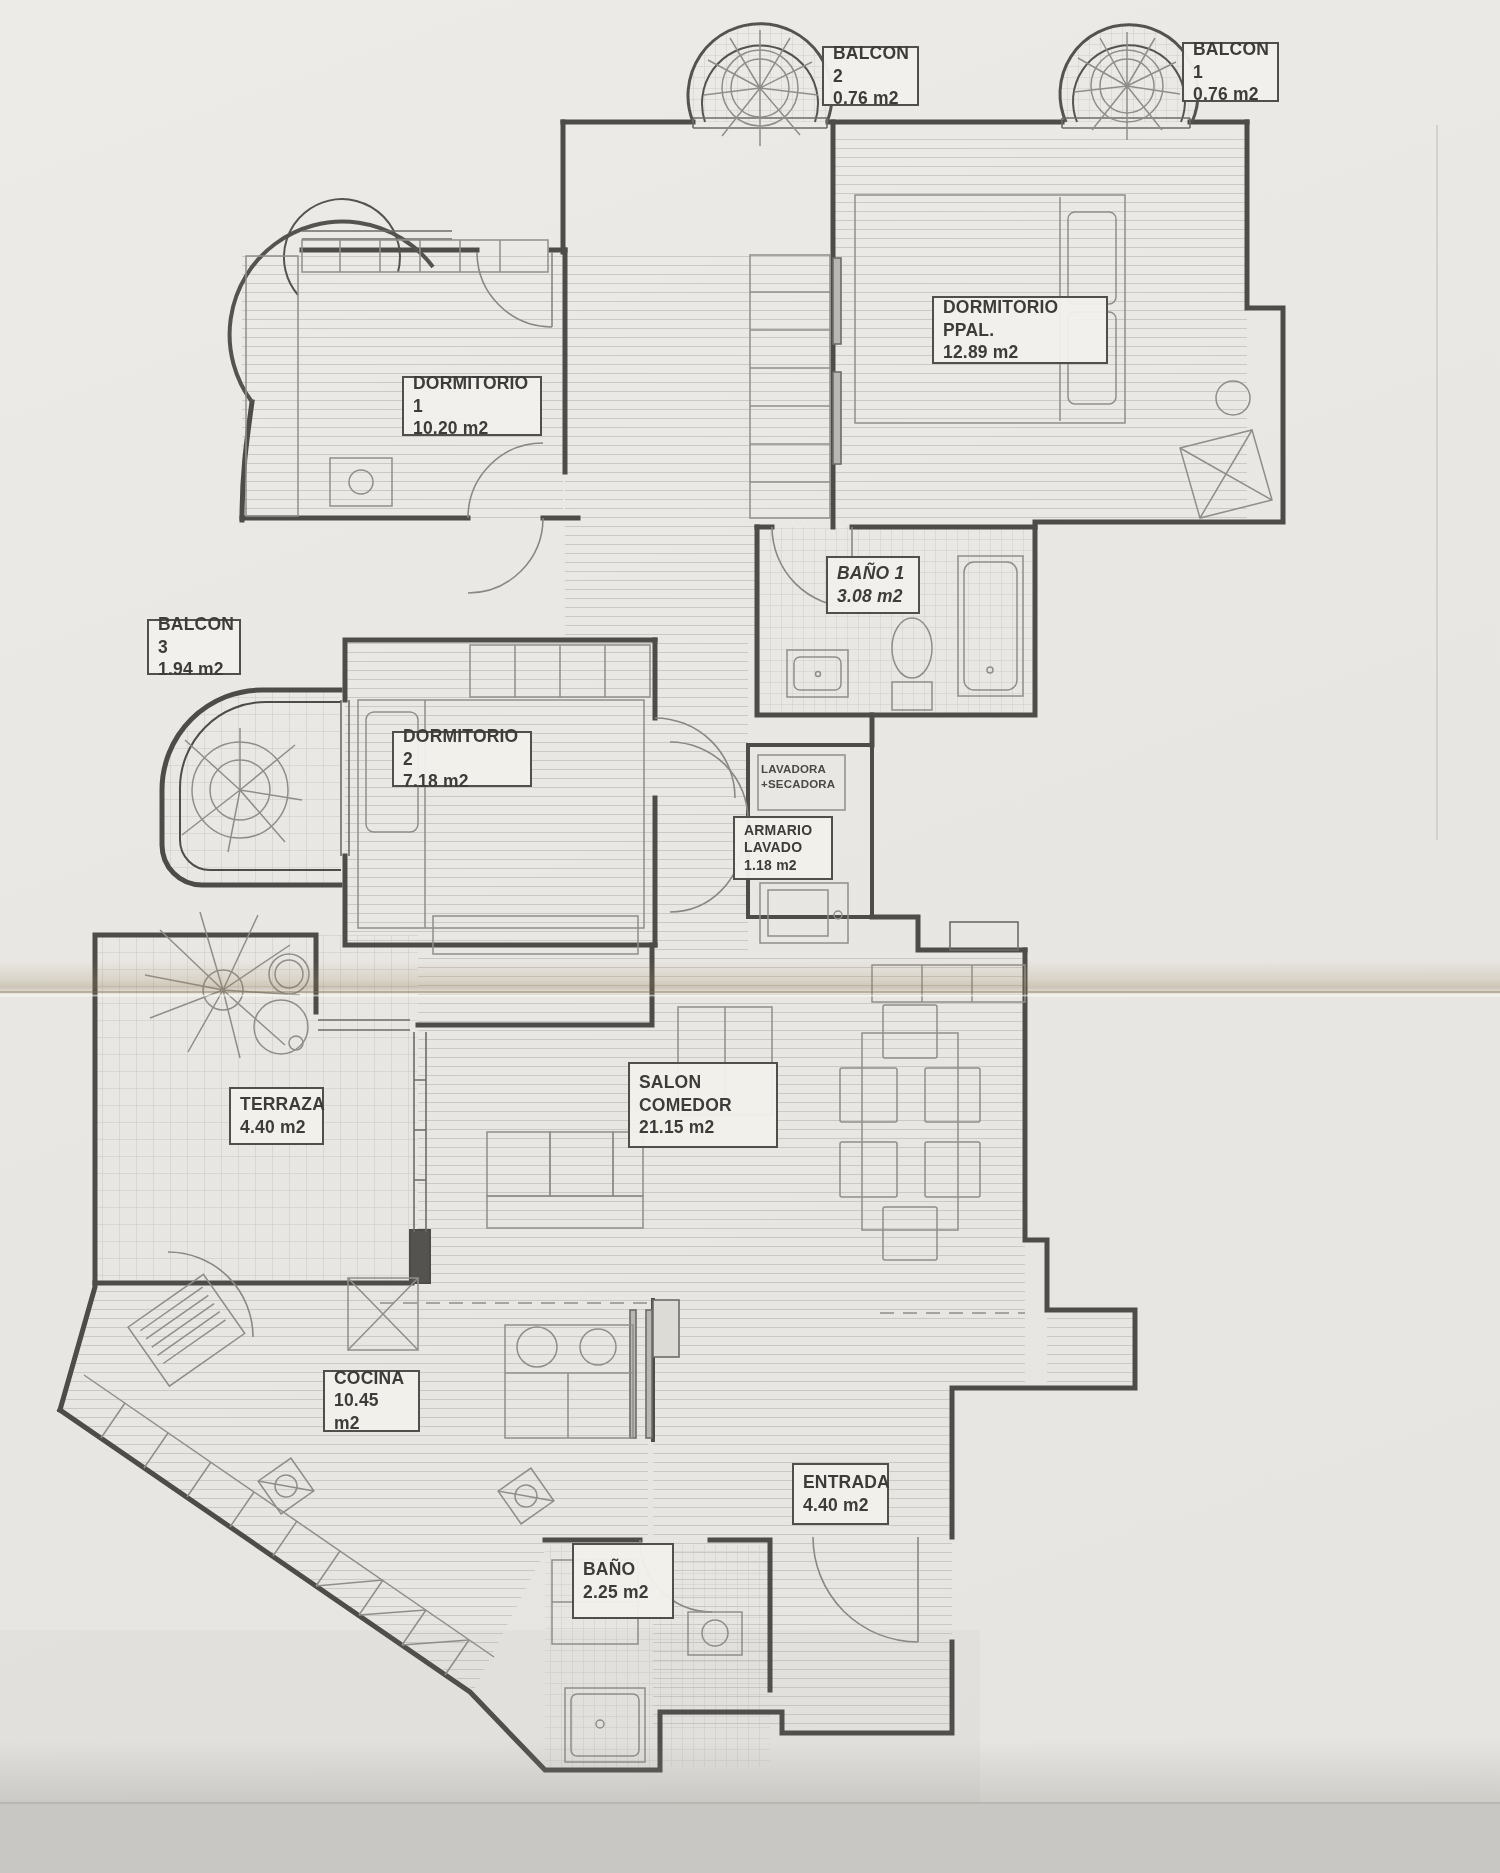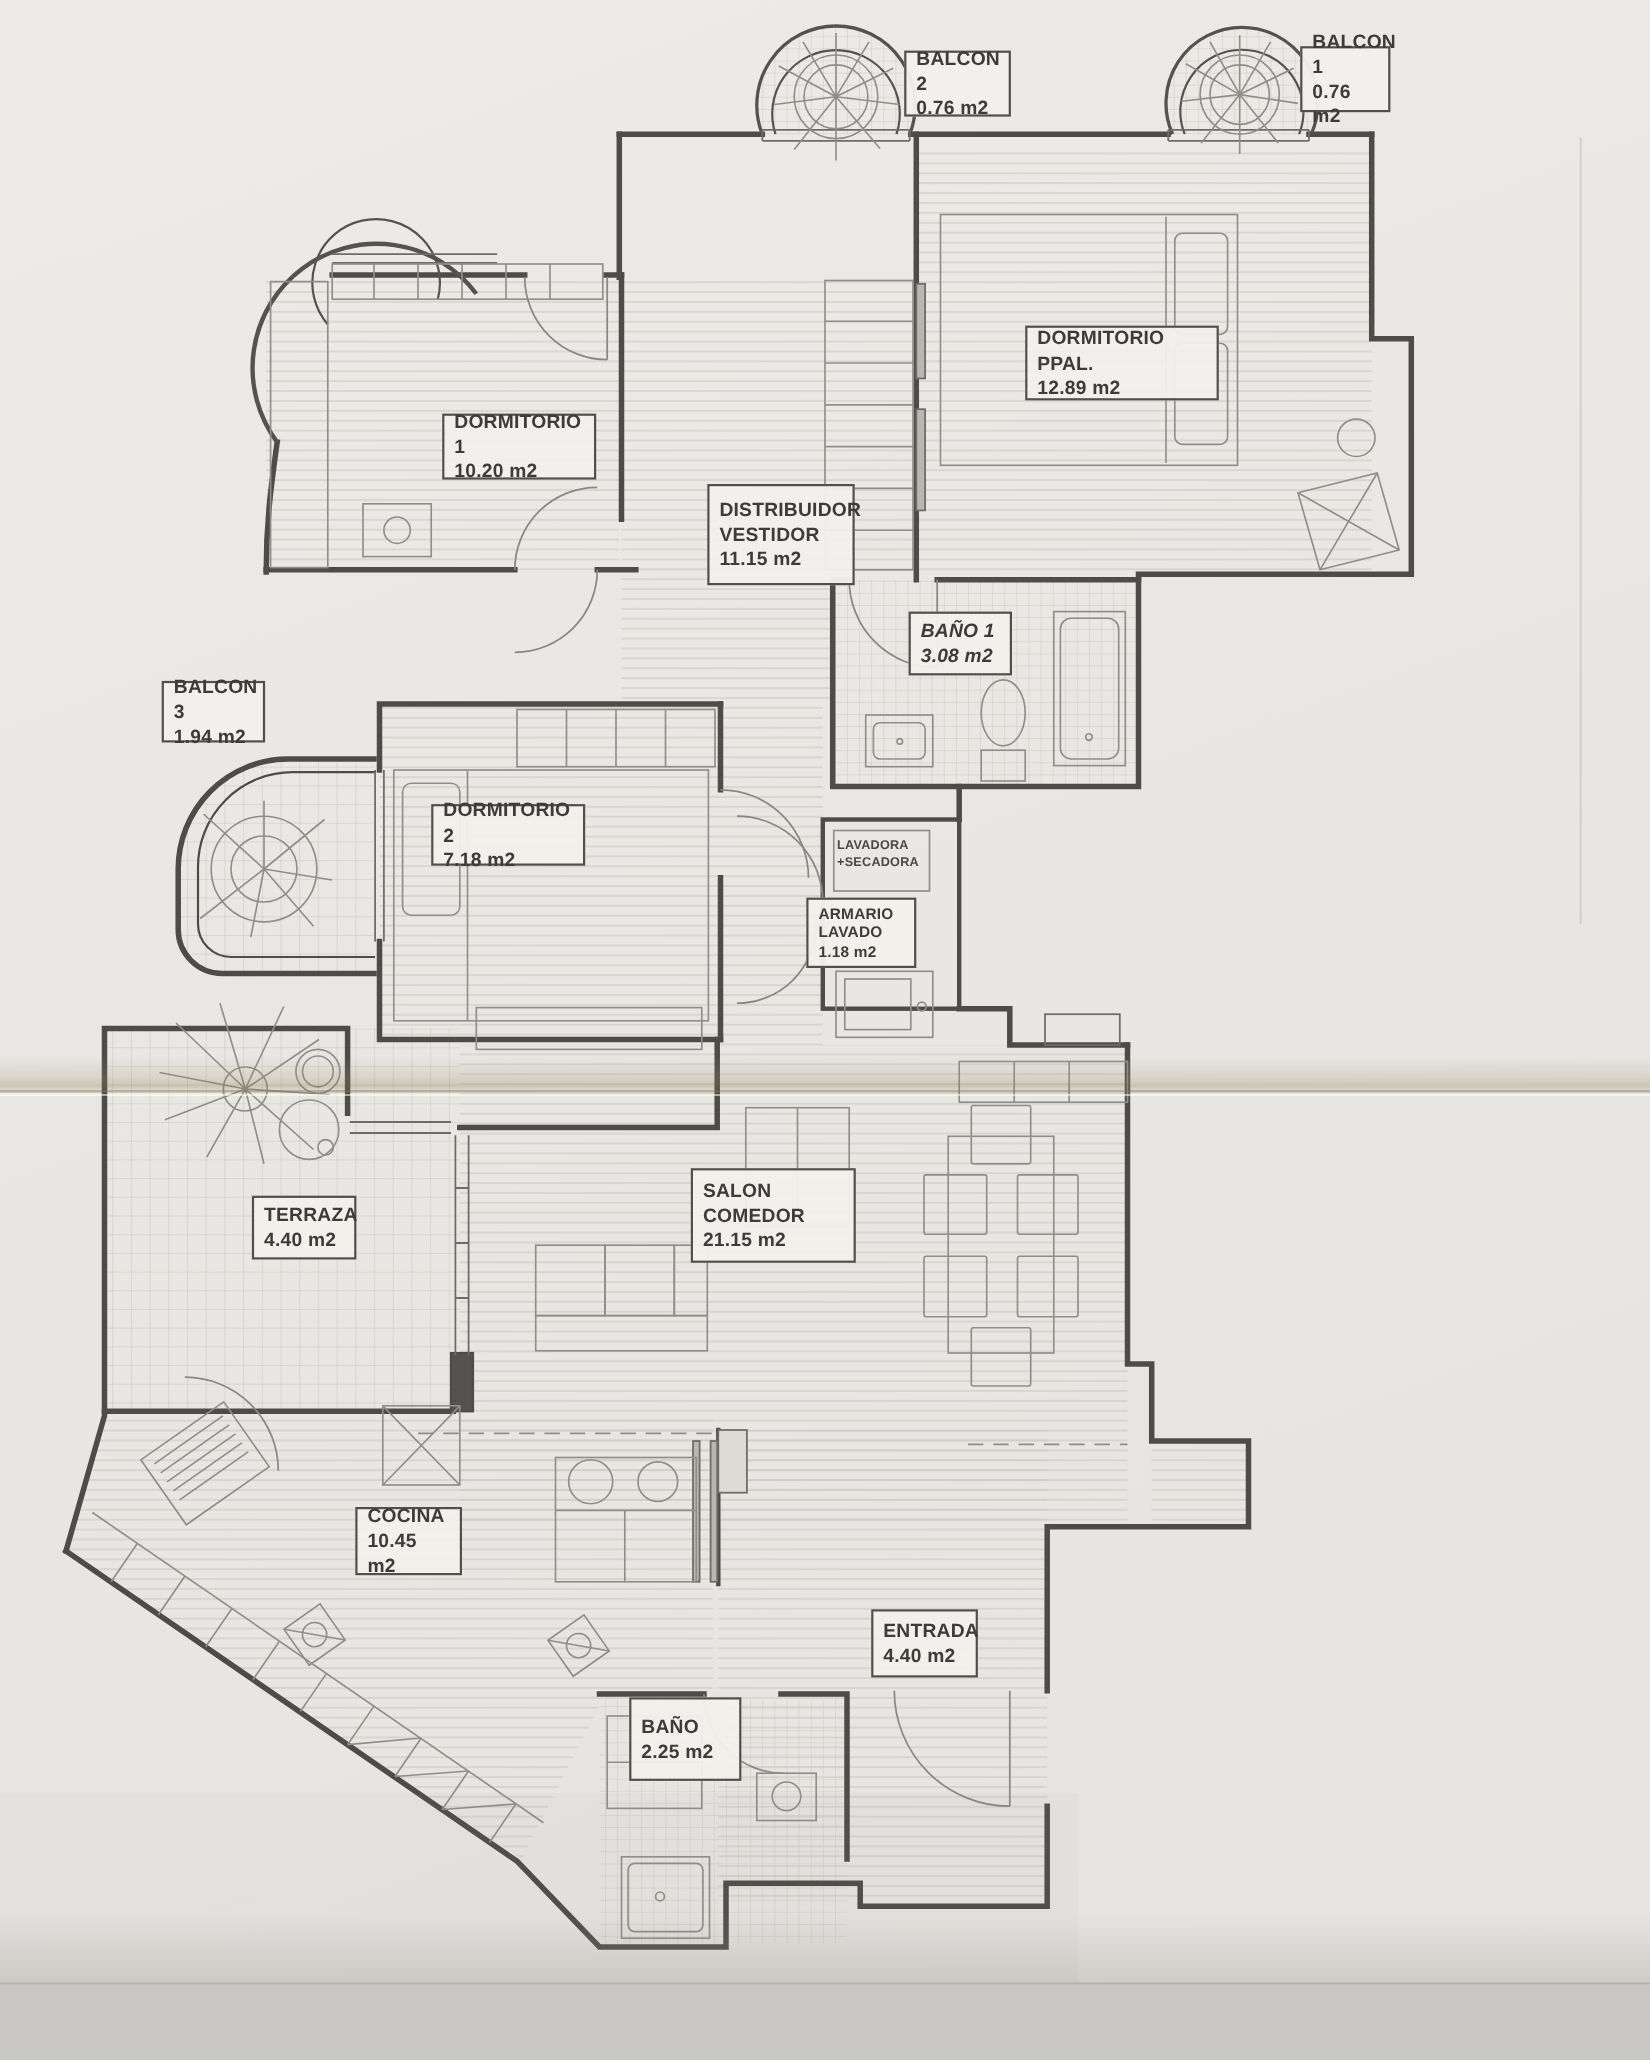--- a/index.html
+++ b/index.html
@@ -304,36 +304,31 @@
     <rect x="0" y="1740" width="1500" height="65" fill="url(#botShadow)"></rect>
     <rect x="0" y="1803" width="1500" height="70" fill="#c9c7c3"></rect>
     <path d="M0,1803 H1500" stroke="#b3b1ad" stroke-width="1.5"></path>
   </g>
 </svg>
 
   <div class="room-label" style="left:822px;top:46px;width:97px;height:60px;">
     <div class="name">BALCON 2</div>
     <div class="area">0.76 m2</div>
   </div>
-  <div class="room-label" style="left:1182px;top:42px;width:82px;height:60px;">
+  <div class="room-label" style="left:1182px;top:42px;width:97px;height:60px;">
     <div class="name">BALCON 1</div>
     <div class="area">0.76 m2</div>
   </div>
   <div class="room-label" style="left:932px;top:296px;width:176px;height:68px;">
     <div class="name">DORMITORIO PPAL.</div>
     <div class="area">12.89 m2</div>
   </div>
   <div class="room-label" style="left:402px;top:376px;width:140px;height:60px;">
     <div class="name">DORMITORIO 1</div>
     <div class="area">10.20 m2</div>
-  </div>
-  <div class="room-label" style="left:643px;top:440px;width:134px;height:92px;">
-    <div class="name">DISTRIBUIDOR
-VESTIDOR</div>
-    <div class="area">11.15 m2</div>
   </div>
   <div class="room-label" style="left:826px;top:556px;width:94px;height:58px;font-style:italic;">
     <div class="name">BAÑO 1</div>
     <div class="area">3.08 m2</div>
   </div>
   <div class="room-label" style="left:147px;top:619px;width:94px;height:56px;">
     <div class="name">BALCON 3</div>
     <div class="area">1.94 m2</div>
   </div>
   <div class="room-label" style="left:392px;top:731px;width:140px;height:56px;">

